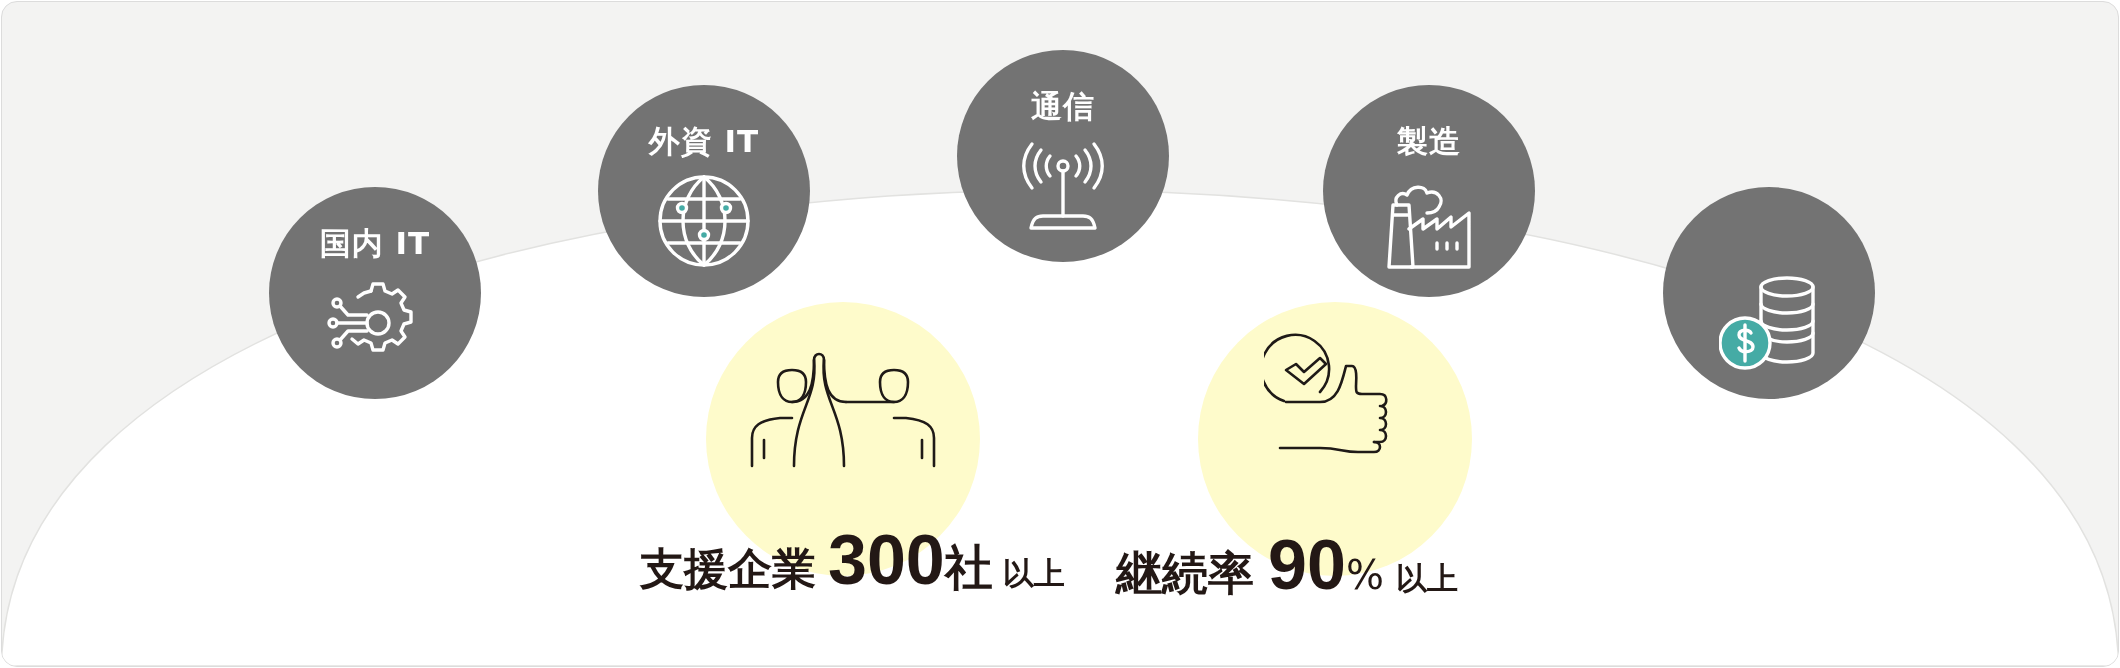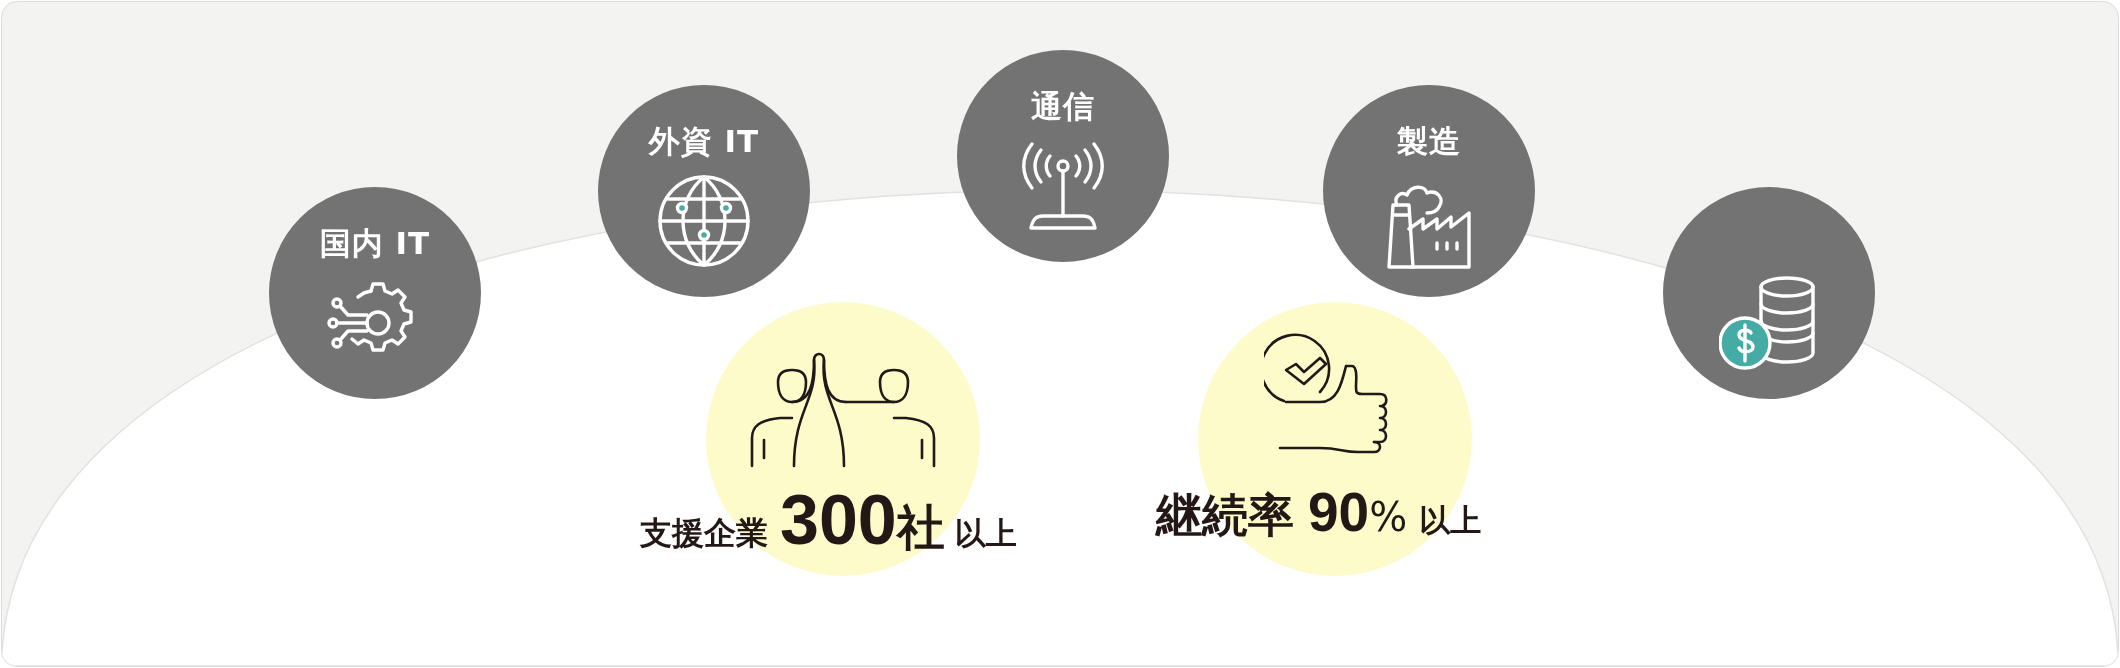--- a/index.html
+++ b/index.html
@@ -123,35 +123,35 @@
       <path d="M42 52 c 18 0 22 -18 22 -42 c 0 -8 10 -8 10 0 c 0 24 4 42 22 42"></path>
       <path d="M64 10 c 4 40 -20 50 -20 106"></path>
       <path d="M74 10 c -4 40 20 50 20 106"></path>
       <path d="M130 32 c 0 -8 4 -12 14 -12 s 14 4 14 12 c 0 14 -6 20 -14 20 s -14 -6 -14 -20 Z"></path>
       <path d="M96 52 h48"></path>
       <path d="M184 116 v-28 c 0 -12 -8 -18 -28 -20 h-12"></path>
       <path d="M172 90 v18"></path>
     </svg>
   </div>
   <div class="stat-text" style="left:638px;top:478px;">
-    <span class="pre" style="font-size:32px;">支援企業</span>
-    <span class="num" style="font-size:70px;margin-left:12px;">300</span>
+    <span class="pre" style="font-size:44px;">支援企業</span>
+    <span class="num" style="font-size:70px;margin-left:12px;margin-top:40px;">300</span>
     <span class="unit" style="font-size:48px;">社</span>
     <span class="post" style="font-size:31px;margin-left:10px;">以上</span>
   </div>
 
   <div class="stat-bg" style="left:1196px;top:300px;"></div>
   <div class="stat-icon" style="left:1262px;top:328px;">
     <svg width="150" height="140" viewBox="0 0 150 140">
       <path d="M56 62 A 34 34 0 1 0 20 71"></path>
       <path d="M22 72 c 8 0 22 0 34 0 c 18 0 22 -20 26 -36 h6 c 6 0 4 18 4 20 c 0 6 0 8 6 8 h18 c 8 0 8 10 2 12"></path>
       <path d="M116 76 c 8 0 8 12 0 12 c 8 0 8 12 0 12 c 8 0 8 12 0 12 h-6"></path>
       <path d="M110 112 c 8 0 8 10 0 10 h-16 c -16 0 -18 -4 -38 -4 h-40"></path>
       <path d="M22 40 l10 -6 l8 8 l16 -14 l6 6 l-22 20 Z"></path>
     </svg>
   </div>
-  <div class="stat-text" style="left:1154px;top:478px;">
+  <div class="stat-text" style="left:1114px;top:478px;">
     <span class="pre" style="font-size:46px;">継続率</span>
-    <span class="num" style="font-size:55px;margin-left:14px;">90</span>
+    <span class="num" style="font-size:70px;margin-left:14px;margin-top:45px;">90</span>
     <span class="unit" style="font-size:40px;font-weight:normal;">%</span>
     <span class="post" style="font-size:31px;margin-left:12px;">以上</span>
   </div>
 </div>
 
 </body></html>

